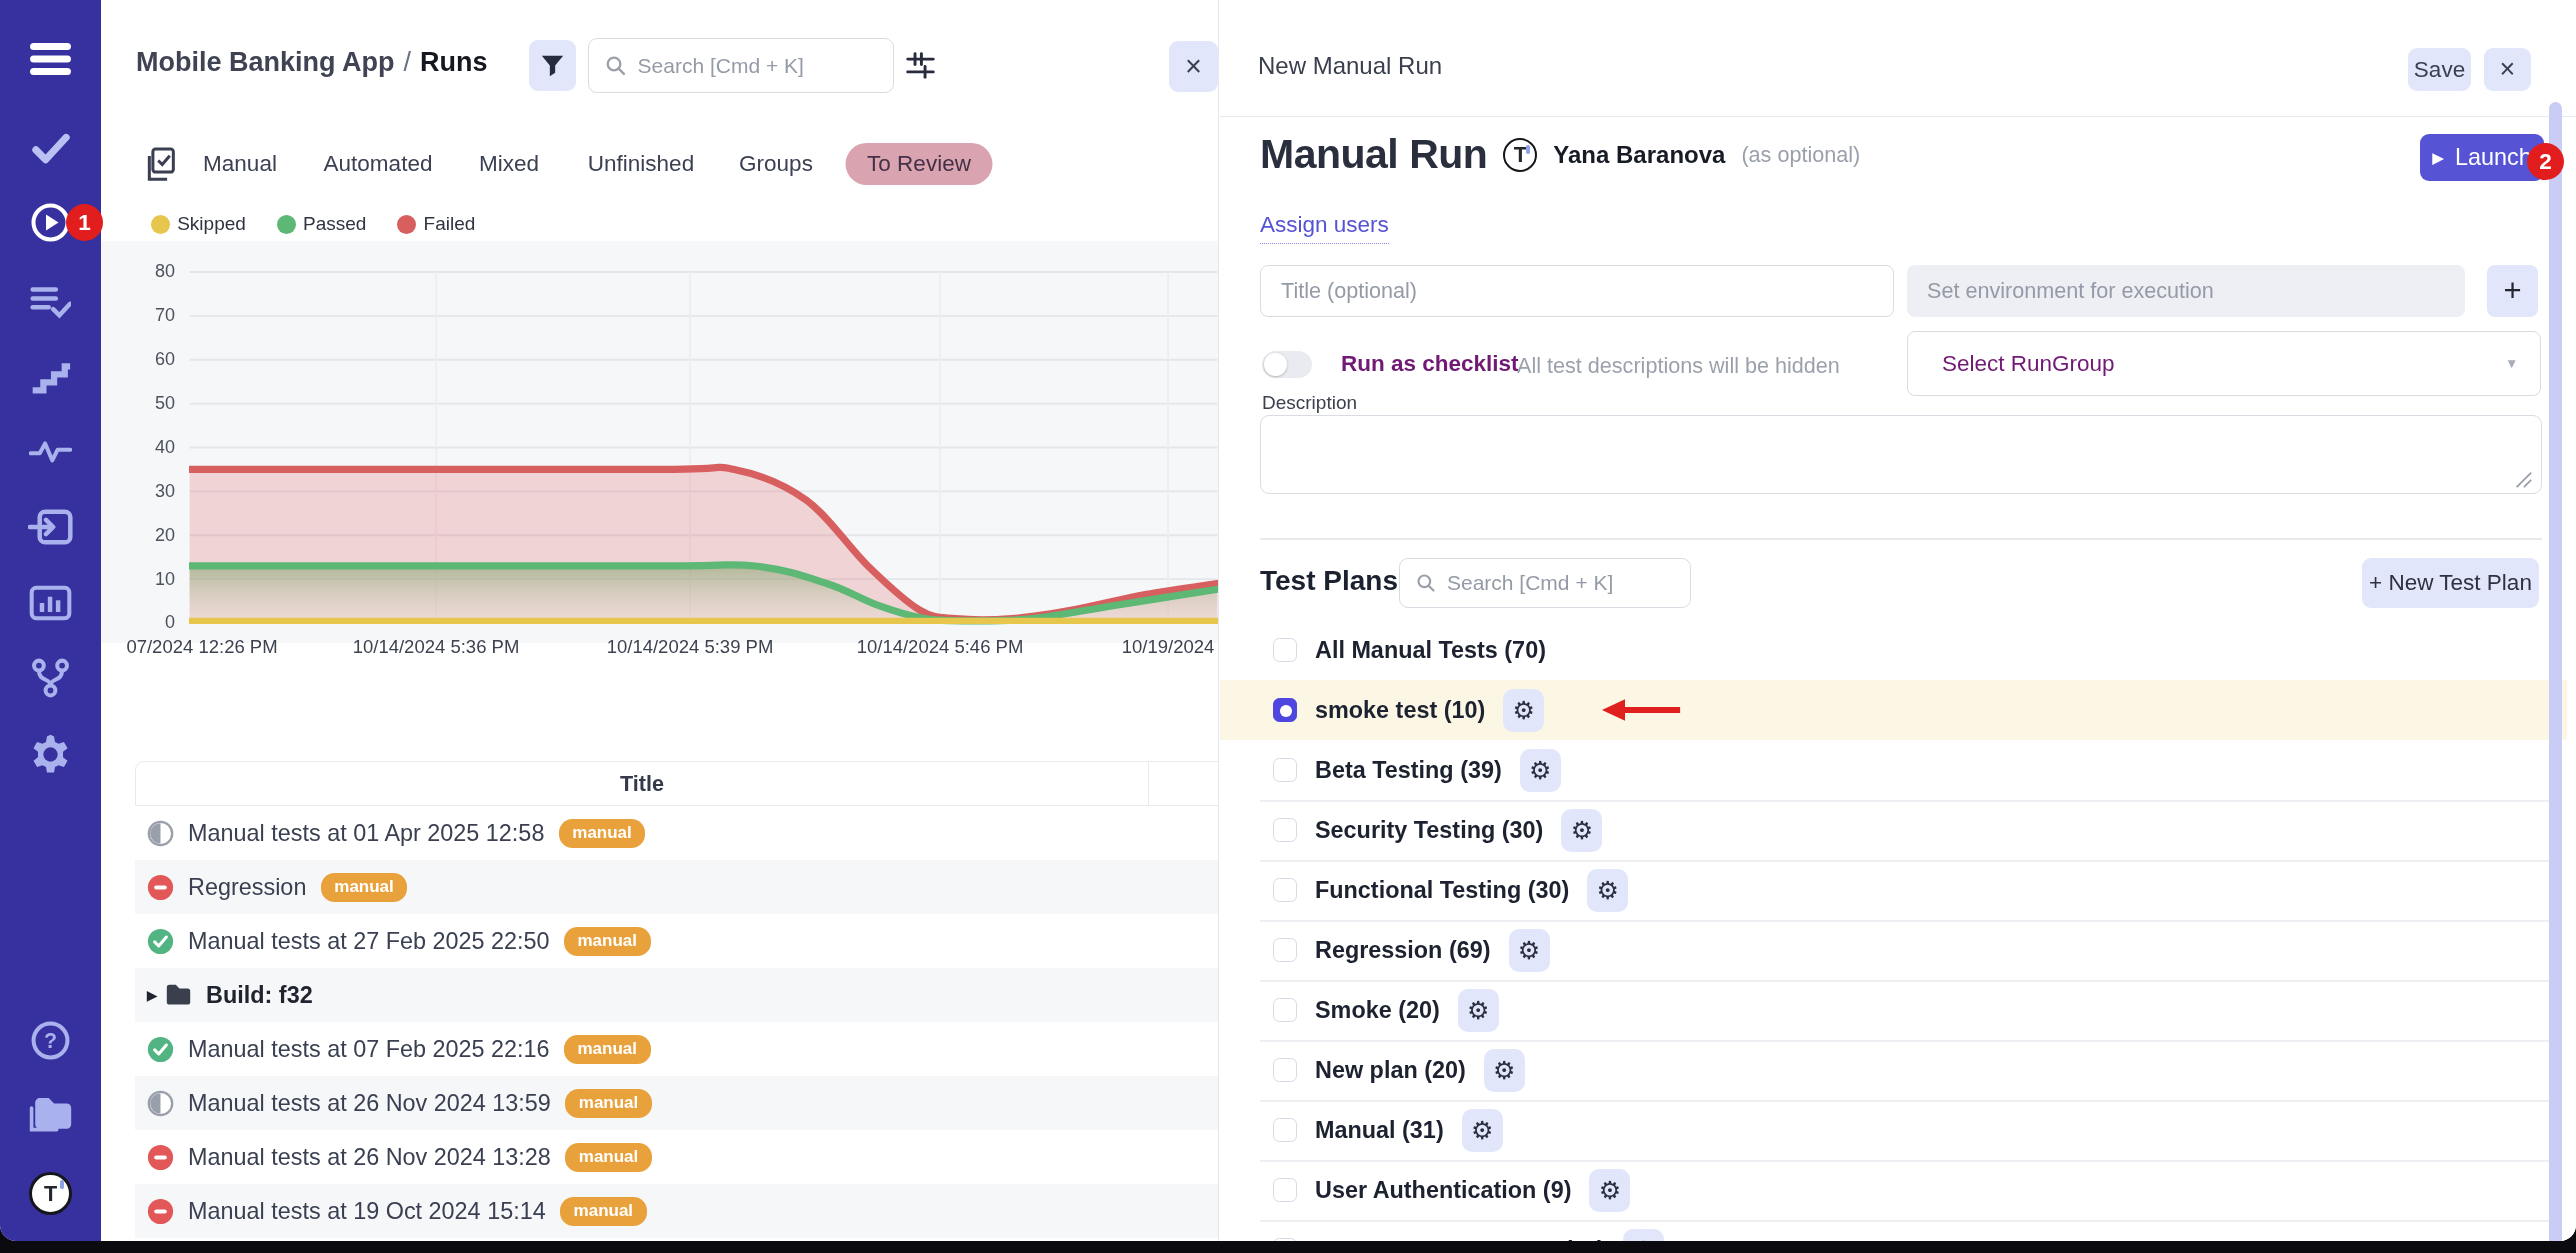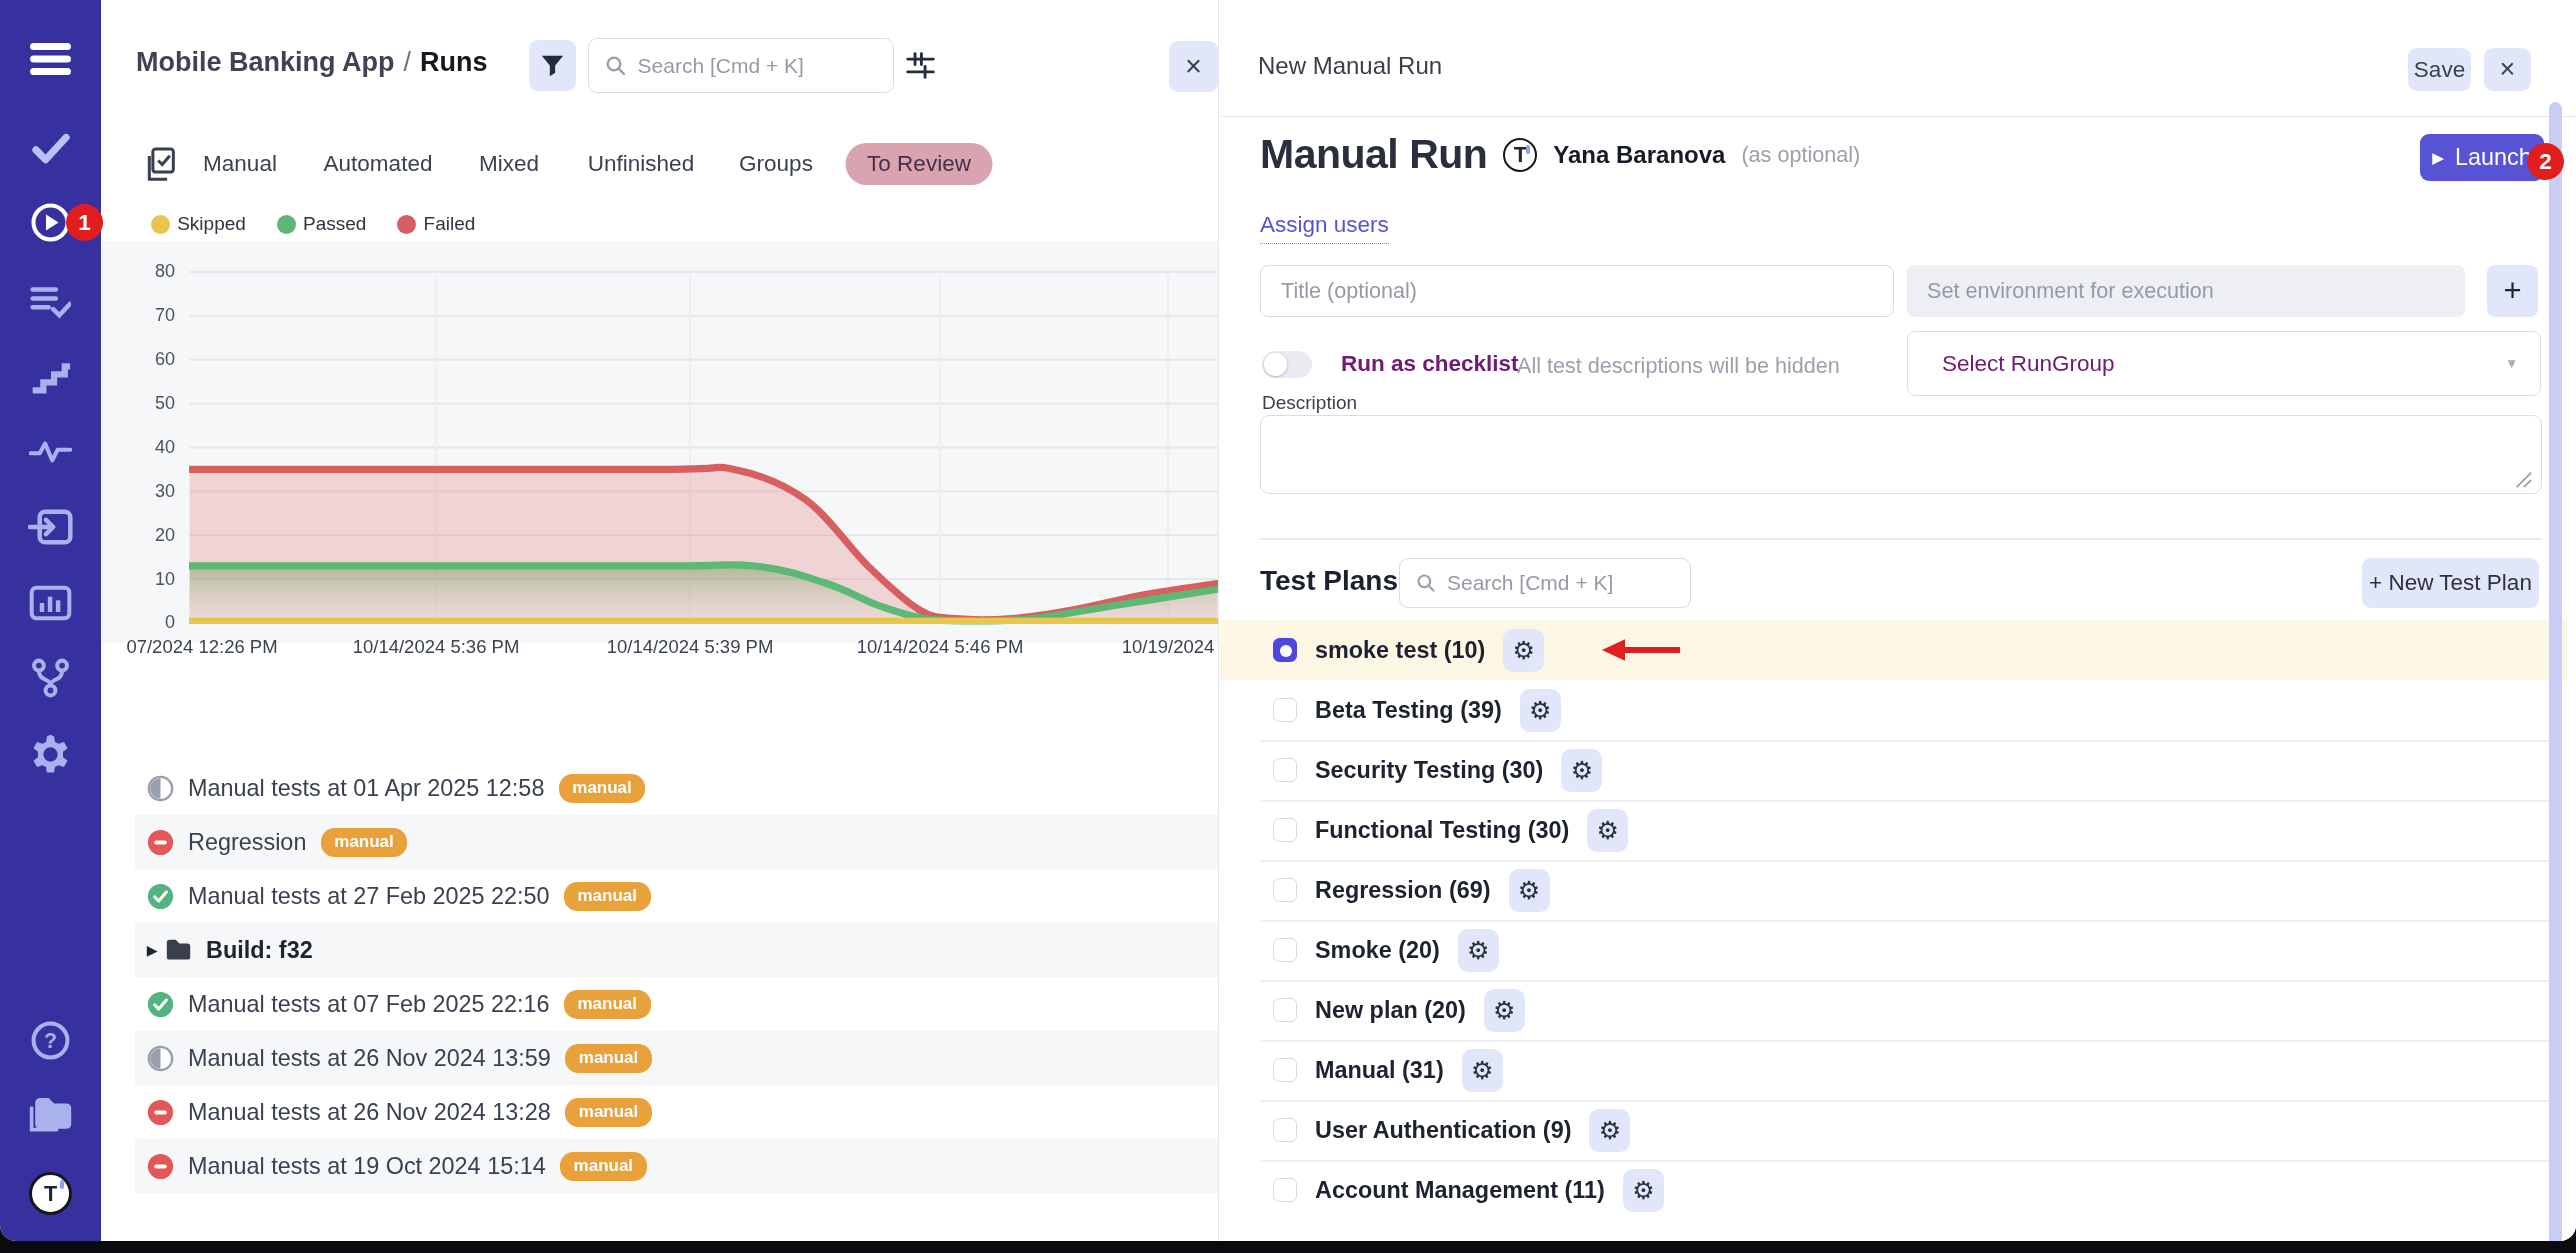--- a/index.html
+++ b/index.html
@@ -306,20 +306,24 @@
           </linearGradient>
         </defs>
         <path d="M 0 229.375 C 85.64999999999999 229.375 413.0233333333333 229.375 513.9 229.375 C 614.7766666666666 229.375 576.71 223.6875 605.26 229.375 C 633.81 235.0625 660.4566666666666 245.625 685.1999999999999 263.5 C 709.9433333333333 281.375 732.7833333333333 316.3125 753.72 336.625 C 774.6566666666668 356.9375 794.6416666666667 375.625 810.8199999999999 385.375 C 826.9983333333332 395.125 833.66 393.5 850.79 395.125 C 867.92 396.75 891.7116666666667 396.75 913.6 395.125 C 935.4883333333333 393.5 957.3766666666667 389.84375 982.12 385.375 C 1006.8633333333333 380.90625 1035.4133333333332 373.1875 1062.06 368.3125 C 1088.7066666666667 363.4375 1128.6766666666667 358.15625 1142 356.125 L 1142 400 L 0 400 Z" fill="rgba(222,104,104,0.25)"></path>
         <path d="M 0 336.625 C 85.64999999999999 336.625 409.21666666666664 336.625 513.9 336.625 C 618.5833333333333 336.625 595.7433333333333 333.375 628.1 336.625 C 660.4566666666667 339.875 685.1999999999999 348.8125 708.04 356.125 C 730.88 363.4375 747.0583333333334 374 765.1400000000001 380.5 C 783.2216666666668 387 799.4 392.28125 816.53 395.125 C 833.66 397.96875 847.935 397.5625 867.92 397.5625 C 887.905 397.5625 909.7933333333333 397.96875 936.4399999999999 395.125 C 963.0866666666666 392.28125 993.54 385.94375 1027.8 380.5 C 1062.06 375.05625 1122.9666666666667 365.46875 1142 362.4625 L 1142 400 L 0 400 Z" fill="url(#gfill)"></path>
         <path d="M 0 229.375 C 85.64999999999999 229.375 413.0233333333333 229.375 513.9 229.375 C 614.7766666666666 229.375 576.71 223.6875 605.26 229.375 C 633.81 235.0625 660.4566666666666 245.625 685.1999999999999 263.5 C 709.9433333333333 281.375 732.7833333333333 316.3125 753.72 336.625 C 774.6566666666668 356.9375 794.6416666666667 375.625 810.8199999999999 385.375 C 826.9983333333332 395.125 833.66 393.5 850.79 395.125 C 867.92 396.75 891.7116666666667 396.75 913.6 395.125 C 935.4883333333333 393.5 957.3766666666667 389.84375 982.12 385.375 C 1006.8633333333333 380.90625 1035.4133333333332 373.1875 1062.06 368.3125 C 1088.7066666666667 363.4375 1128.6766666666667 358.15625 1142 356.125" stroke="#d85f5f" stroke-width="8" fill="none" stroke-linecap="round"></path>
         <path d="M 0 336.625 C 85.64999999999999 336.625 409.21666666666664 336.625 513.9 336.625 C 618.5833333333333 336.625 595.7433333333333 333.375 628.1 336.625 C 660.4566666666667 339.875 685.1999999999999 348.8125 708.04 356.125 C 730.88 363.4375 747.0583333333334 374 765.1400000000001 380.5 C 783.2216666666668 387 799.4 392.28125 816.53 395.125 C 833.66 397.96875 847.935 397.5625 867.92 397.5625 C 887.905 397.5625 909.7933333333333 397.96875 936.4399999999999 395.125 C 963.0866666666666 392.28125 993.54 385.94375 1027.8 380.5 C 1062.06 375.05625 1122.9666666666667 365.46875 1142 362.4625" stroke="#5cb874" stroke-width="8" fill="none" stroke-linecap="round"></path>
         <path d="M 0 397.5625 C 190.33333333333334 397.5625 951.6666666666666 397.5625 1142 397.5625" stroke="#e7c64e" stroke-width="7" fill="none" stroke-linecap="round"></path>
       </svg>
 
     <div class="runs-table">
+      <div class="rt-header">
+        <div class="title-col">Title</div>
+        <div class="col2"></div>
+      </div>
       <div id="rows-host">
           <div class="run-row">
     <span class="st-icon" style="display: flex; align-items: center;">
               <svg width="27" height="27" viewBox="0 0 30 30">
                 <circle cx="15" cy="15" r="13" stroke="#9aa0ab" stroke-width="2.6" fill="#fff"></circle>
                 <path d="M15 3.5 a11.5 11.5 0 0 0 0 23 z" fill="#9aa0ab"></path>
               </svg>
             </span>
     <span class="run-title">Manual tests at 01 Apr 2025 12:58</span>
   <span class="badge-manual">manual</span>
@@ -447,20 +451,24 @@
     <div class="search-wrap tp-search">
       <svg width="20" height="20" viewBox="0 0 24 24">
           <circle cx="10" cy="10" r="7" stroke="#9aa0ab" stroke-width="2.6" fill="none"></circle>
           <path d="M15.5 15.5 L21 21" stroke="#9aa0ab" stroke-width="2.6" stroke-linecap="round"></path>
         </svg>
       <input placeholder="Search [Cmd + K]" style="">
     </div>
     <button class="btn-lite tp-new">+ New Test Plan</button>
 
     <div class="plans" id="plans-host">
+        <div class="plan-row">
+    <span class="cbx"></span>
+    <span class="plan-label">All Manual Tests (70)</span>
+  </div>
         <div class="plan-row hl">
     <span class="cbx on"></span>
     <span class="plan-label">smoke test (10)</span>
   <button class="gear-btn">⚙</button>
           <svg width="86" height="32" viewBox="0 0 96 36" class="ann-arrow" style="position: static; margin-left: 36px;">
             <path d="M24 18 H92" stroke="#e01f1f" stroke-width="7"></path>
             <path d="M4 18 L30 6 L30 30 Z" fill="#e01f1f"></path>
           </svg>
         </div>
         <div class="plan-row">

